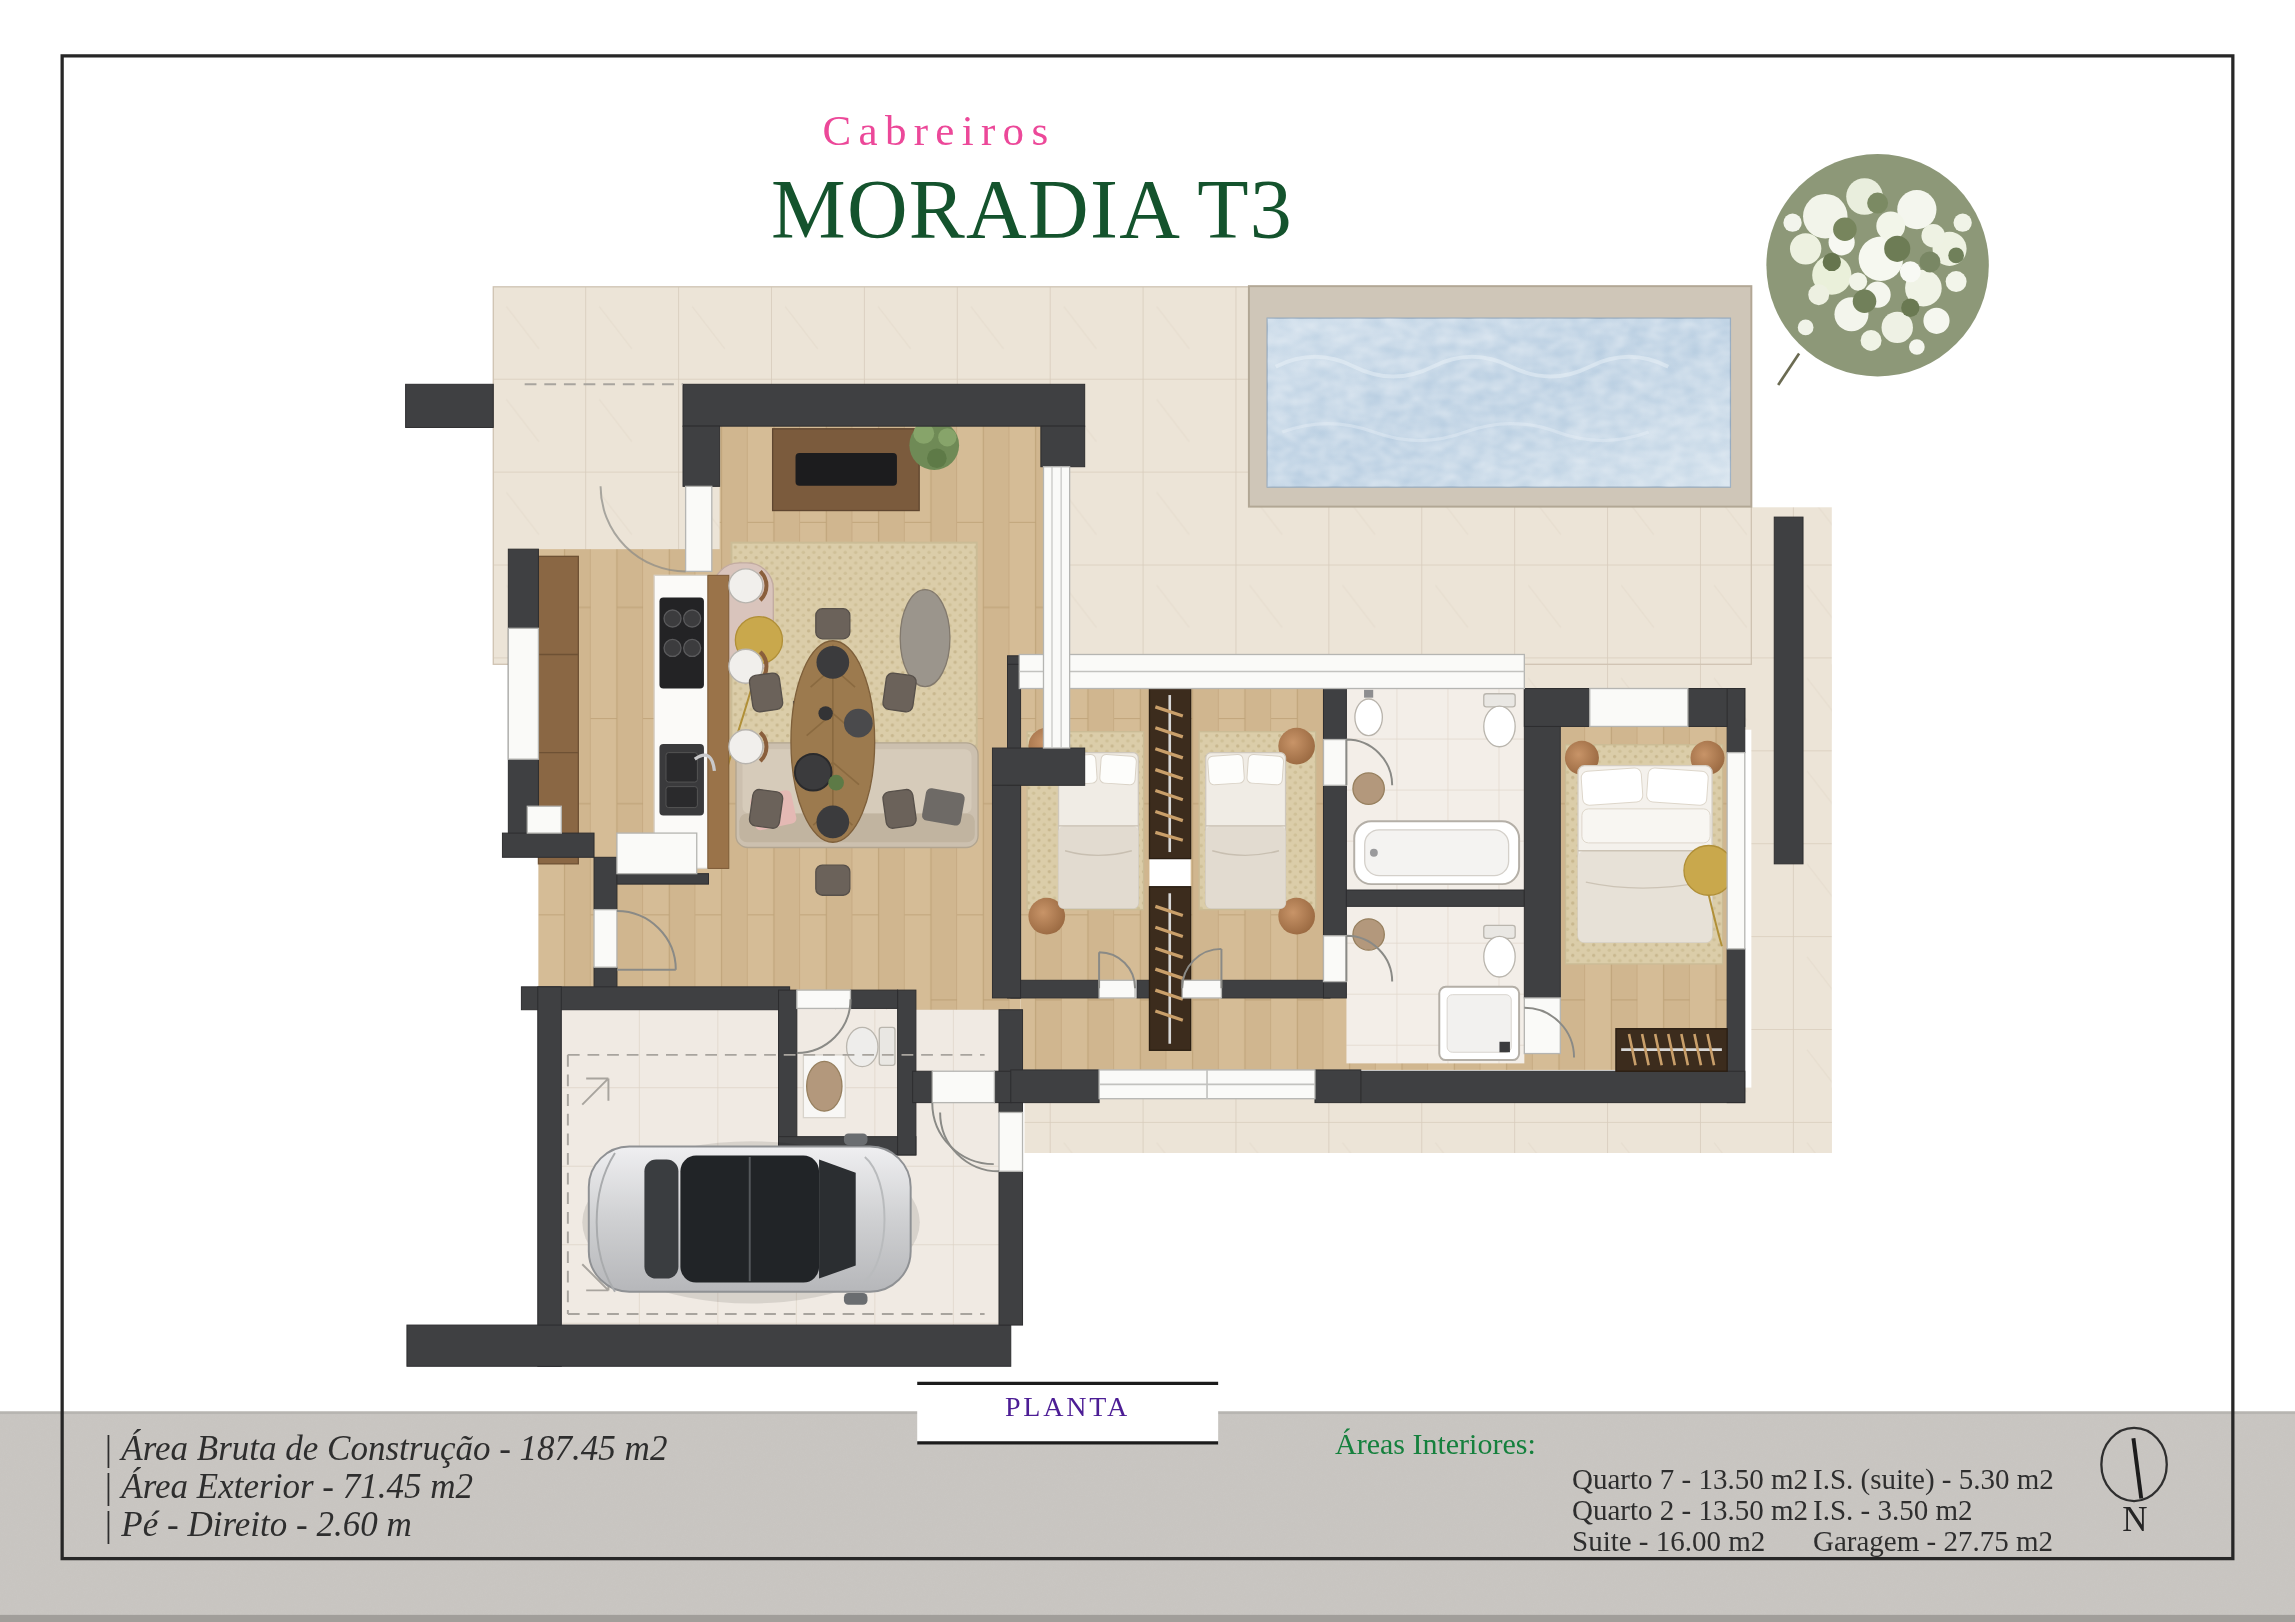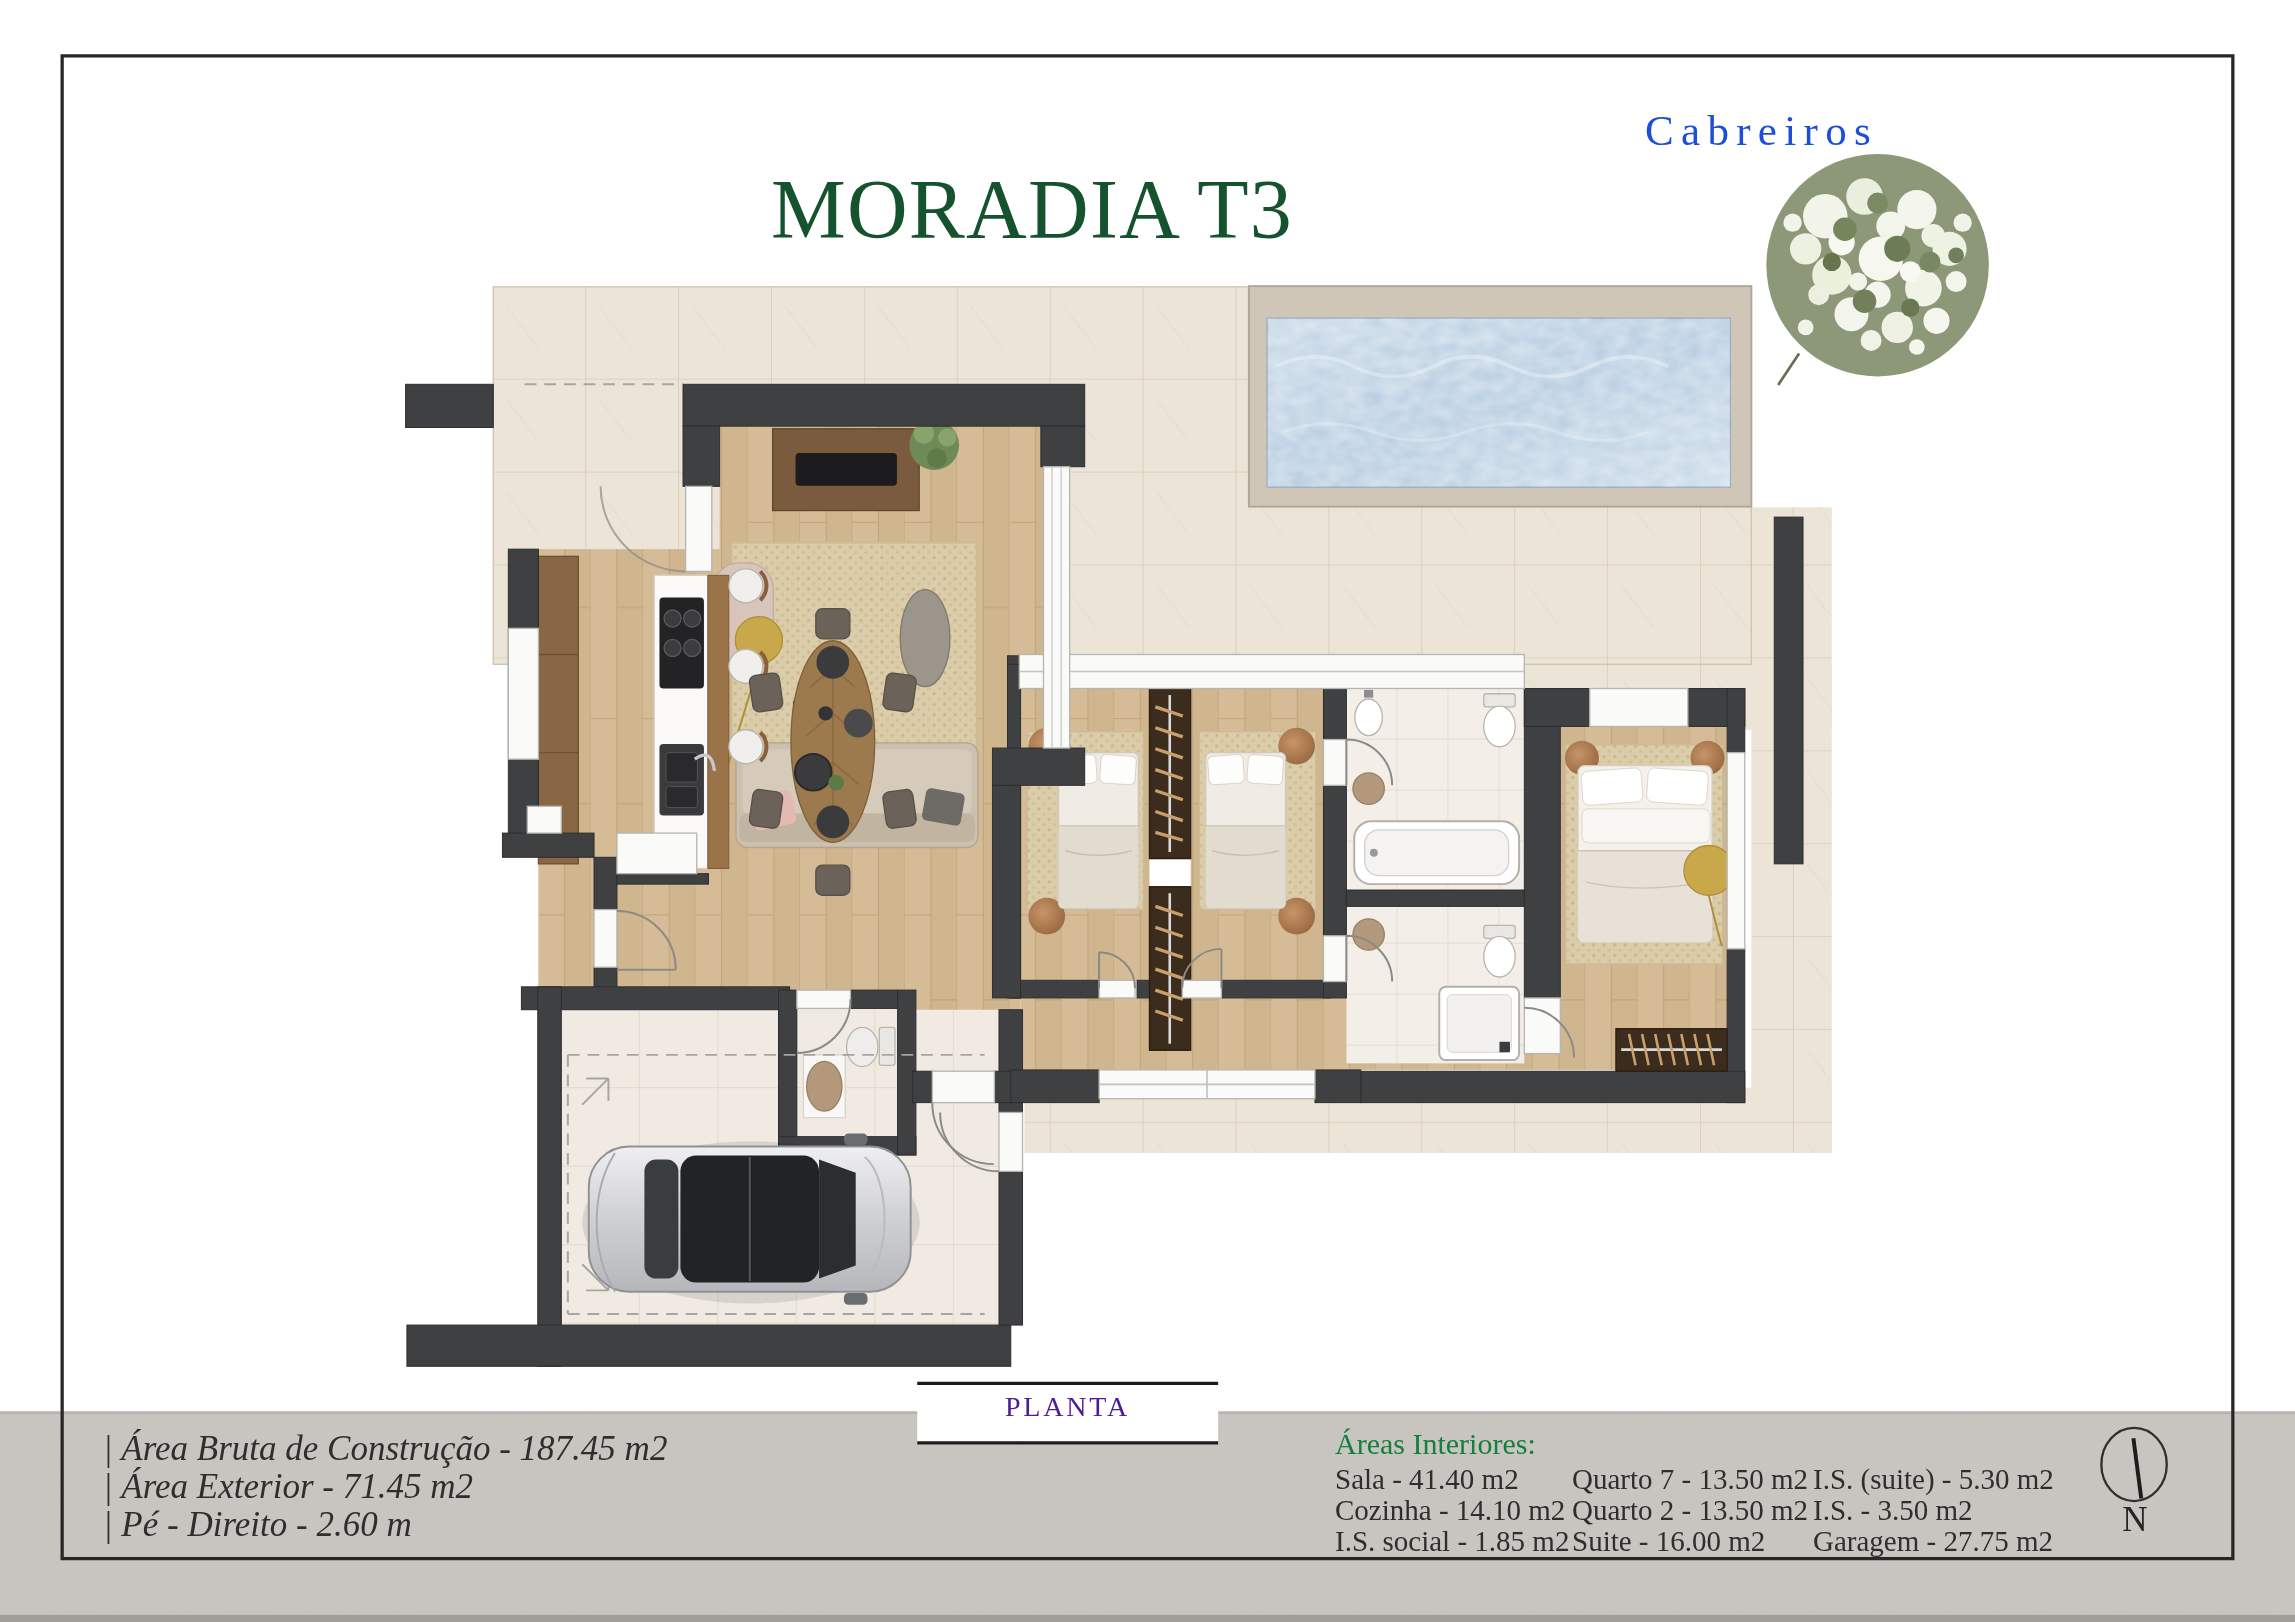--- a/index.html
+++ b/index.html
@@ -1,20 +1,20 @@
 <!DOCTYPE html>
 <html style="font-size:10.5px"><head>
 <meta charset="utf-8">
 <style>
   html,body{margin:0;padding:0;background:#ffffff;}
   .page{position:relative;width:2295px;height:1623px;background:#fff;overflow:hidden;
         font-family:"Liberation Serif", "DejaVu Serif", serif;color:#3c3c3c;}
   .page svg{position:absolute;left:0;top:0;}
   .txt{position:absolute;white-space:nowrap;}
-  .brand{top:106px;left:0;width:1878px;text-align:right;font-size:43px;letter-spacing:.17em;color:#1d4ed8;}
+  .brand{top:106px;left:0;width:1878px;text-align:center;font-size:43px;letter-spacing:.17em;color:#ec4899;}
   .main-title{top:161px;left:0;width:2064px;text-align:center;font-size:84px;letter-spacing:.015em;color:#14532d;}
   .specs{top:1430px;left:103px;font-size:35px;line-height:38px;color:#2e2e2e;font-style:italic;}
   .planta-label{top:1391px;left:917px;width:301px;text-align:center;font-size:28px;letter-spacing:.10em;color:#4c1d95;}
   .areas-heading{top:1427px;left:1335px;font-size:30px;color:#15803d;}
   .a-col{top:1464px;font-size:29px;line-height:31px;color:#2e2e2e;}
   .a-col1{left:1335px;} .a-col2{left:1572px;} .a-col3{left:1813px;}
   .north{top:1500px;left:2099px;width:72px;text-align:center;font-size:35px;color:#262626;}
 </style>
 </head>
 <body>
@@ -428,25 +428,20 @@
 
   <div class="txt specs">
     <div>| Área Bruta de Construção - 187.45 m2</div>
     <div>| Área Exterior - 71.45 m2</div>
     <div>| Pé - Direito - 2.60 m</div>
   </div>
 
   <div class="txt planta-label">PLANTA</div>
 
   <div class="txt areas-heading">Áreas Interiores:</div>
-  <div class="txt a-col a-col1">
-    <div>Sala - 41.40 m2</div>
-    <div>Cozinha - 14.10 m2</div>
-    <div>I.S. social - 1.85 m2</div>
-  </div>
   <div class="txt a-col a-col2">
     <div>Quarto 7 - 13.50 m2</div>
     <div>Quarto 2 - 13.50 m2</div>
     <div>Suite - 16.00 m2</div>
   </div>
   <div class="txt a-col a-col3">
     <div>I.S. (suite) - 5.30 m2</div>
     <div>I.S. - 3.50 m2</div>
     <div>Garagem - 27.75 m2</div>
   </div>

